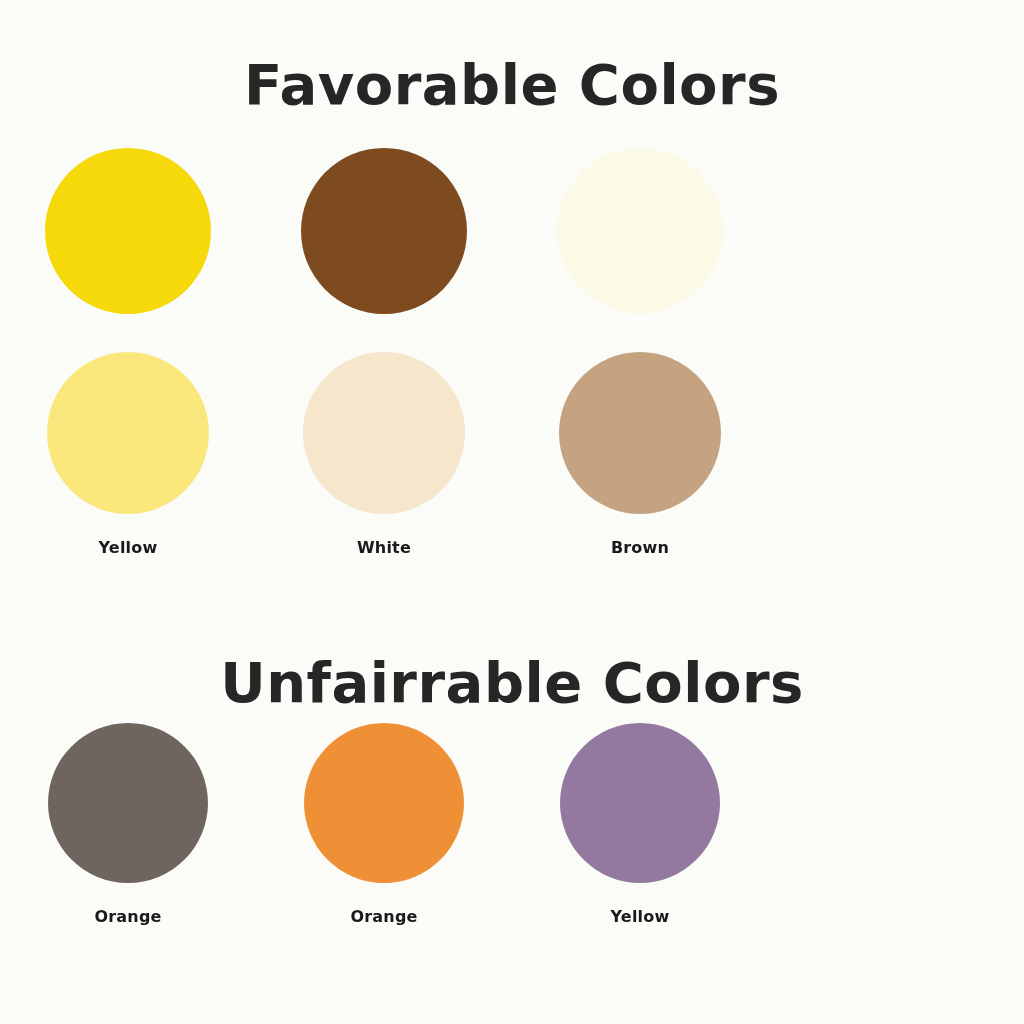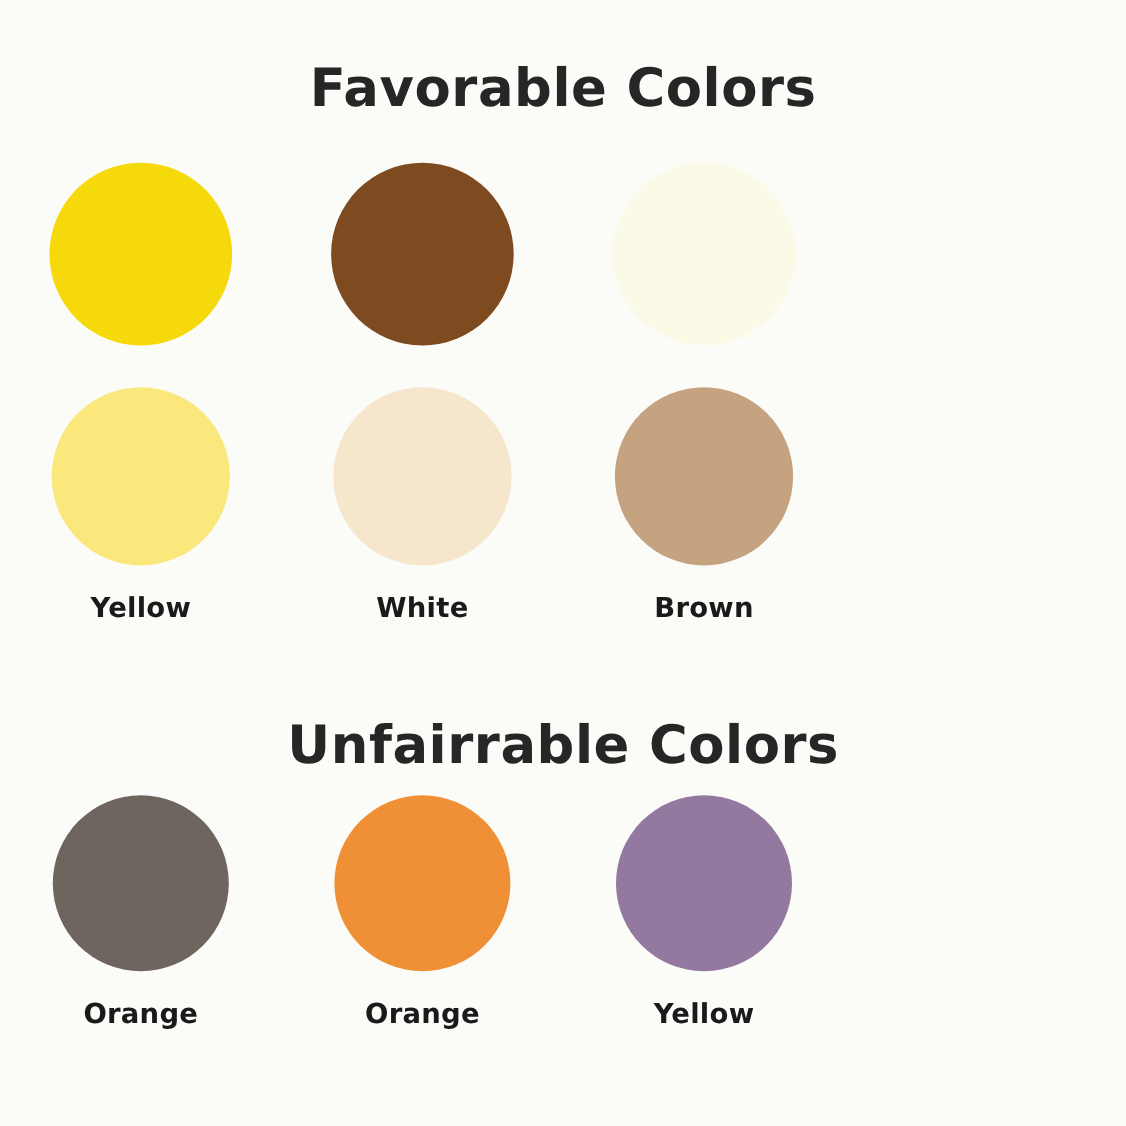--- a/index.html
+++ b/index.html
@@ -24,21 +24,21 @@
   }
 
   
   .section-heading {
     position: absolute;
     left: 0;
     width: 1024px;
     text-align: center;
     font-family: "DejaVu Sans", sans-serif;
     font-weight: 700;
-    font-size: 48px;
+    font-size: 56px;
     letter-spacing: 0.5px;
     color: #262626;
     white-space: nowrap;
   }
   #heading-favorable { top: 52px; }
   #heading-unfavorable { top: 618px; margin-top: 32px; }
 
   
   .swatch-grid {
     position: absolute;
@@ -69,21 +69,21 @@
   .swatch-dot.size-sm { width: 160px; height: 160px; }
 
   .swatch-dot.empty {
     background: transparent !important;
   }
 
   .swatch-label {
     margin-top: 24px;
     font-family: "DejaVu Sans", sans-serif;
     font-weight: 700;
-    font-size: 25px;
+    font-size: 16px;
     color: #1a1a1a;
     letter-spacing: 0.2px;
     white-space: nowrap;
   }
 
   .swatch-label.hidden { visibility: hidden; }
 </style>
 </head>
 <body style="background: rgb(251, 251, 248);">
 

